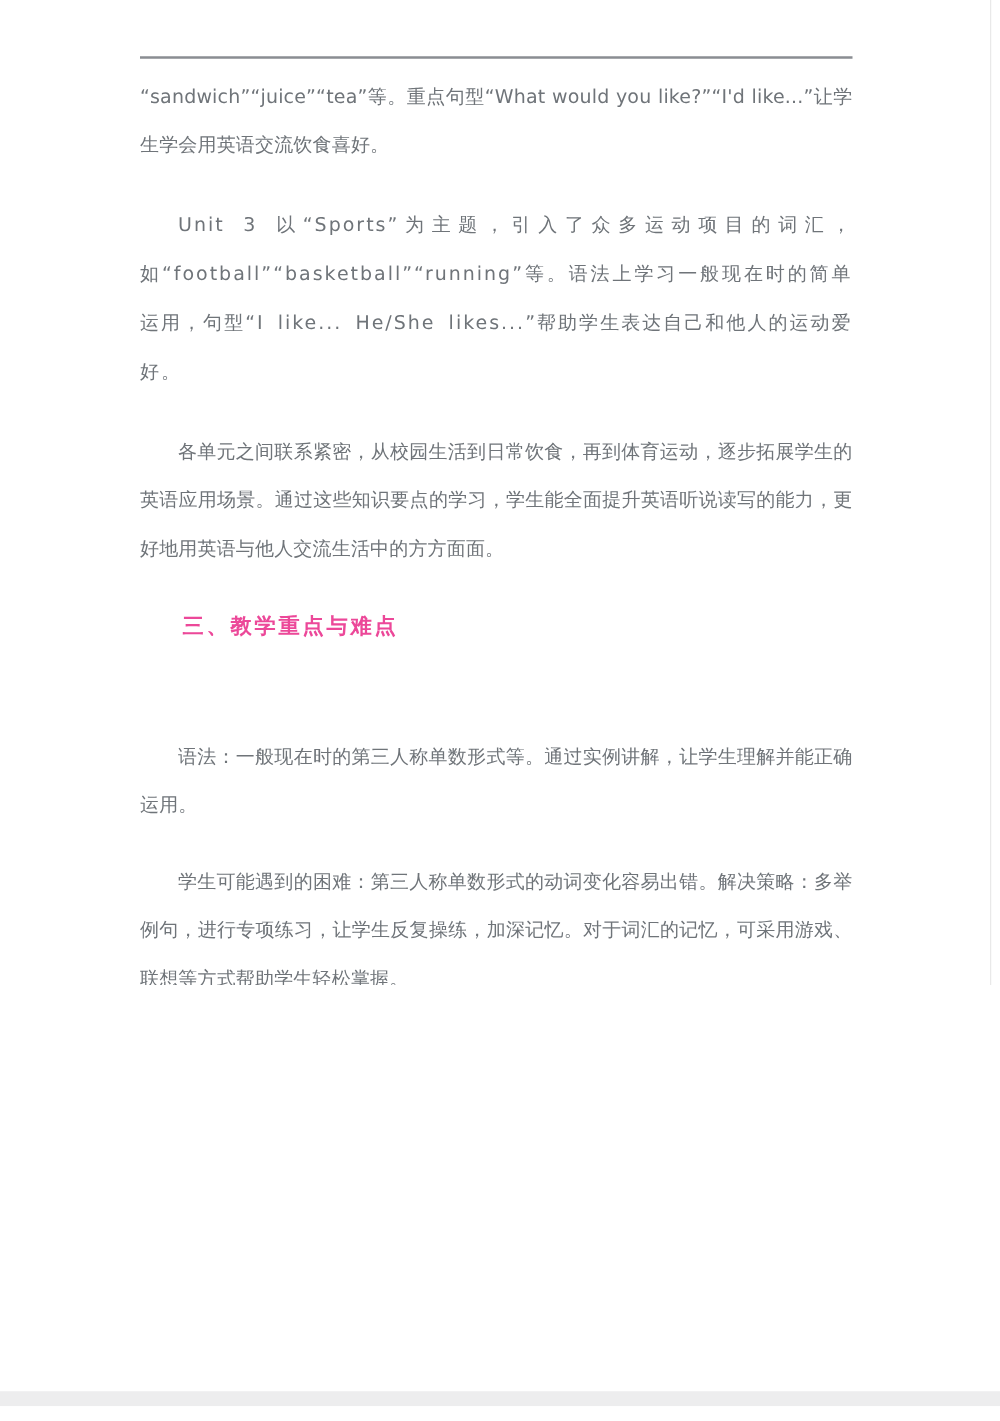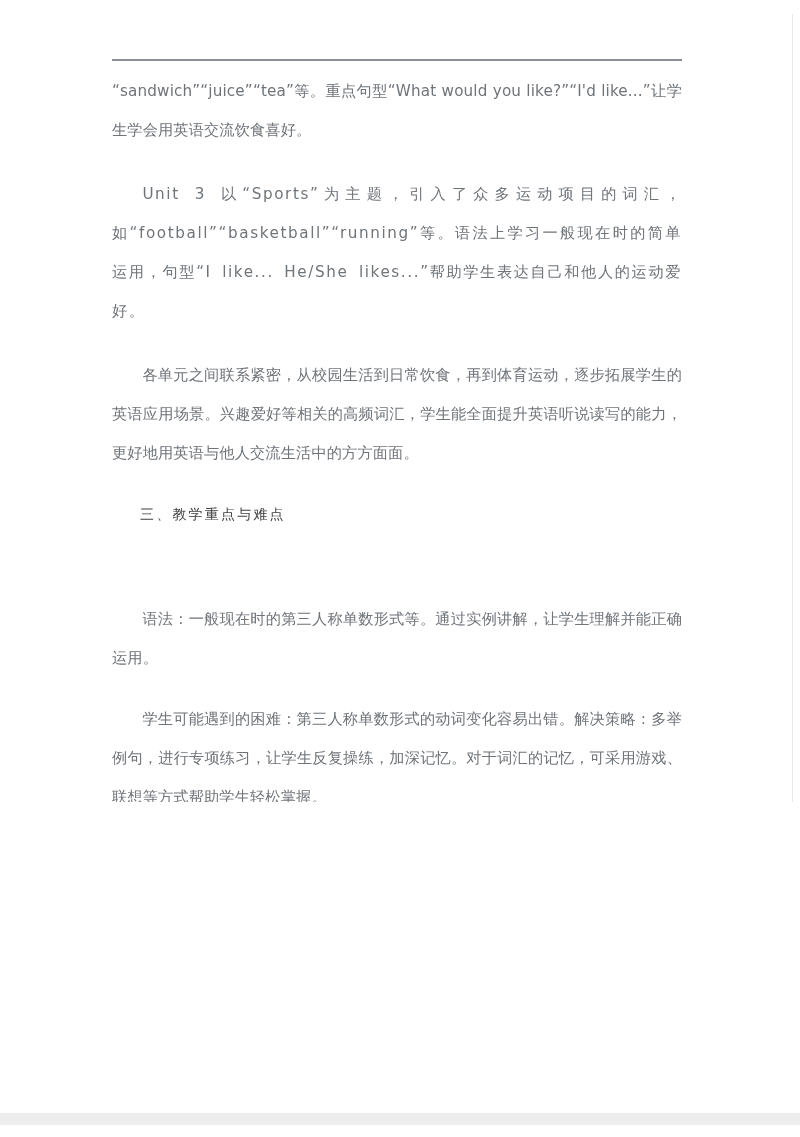--- a/index.html
+++ b/index.html
@@ -13,21 +13,21 @@
     height: 1137px;
     overflow: hidden;
     font-family: "Liberation Serif", "DejaVu Serif", serif;
     position: relative;
   }
 
   
   #page-sheet {
     position: absolute;
     left: 0;
-    top: 14px;
+    top: 0;
     width: 793px;
     height: 788px;
     background: #ffffff;
     border-right: 1px solid #e9e9e9;
     box-sizing: border-box;
     overflow: hidden;
   }
   #page-bottom-band {
     position: absolute;
     left: 0;
@@ -80,27 +80,27 @@
     text-indent: 2em;
   }
   p.para.spaced {
     
     text-align: justify;
   }
 
   
   p.heading {
     margin: 0;
-    color: #404040;
+    color: #ec4899;
     font-family: "Liberation Serif", "DejaVu Serif", serif;
-    font-size: 14px;
+    font-size: 17px;
     line-height: 39px;
     text-indent: 2em;
     letter-spacing: 2.2px;
-    font-weight: 400;
+    font-weight: 700;
   }
 
   
   .gap-a { height: 25px; }
   .gap-b { height: 22px; }
 
   
   #watermark {
     position: absolute;
     left: 360px;
@@ -124,21 +124,21 @@
   <div id="content" style="top:58px; position:absolute;">
 
     <p class="para">“sandwich”“juice”“tea”等。重点句型“What would you like?”“I'd like...”让学生学会用英语交流饮食喜好。</p>
 
     <div class="gap-a"></div>
 
     <p class="para indent spaced" style="word-spacing:4px; letter-spacing:1.6px;">Unit 3 以“Sports”为主题，引入了众多运动项目的词汇，如“football”“basketball”“running”等。语法上学习一般现在时的简单运用，句型“I like... He/She likes...”帮助学生表达自己和他人的运动爱好。</p>
 
     <div class="gap-a"></div>
 
-    <p class="para indent">各单元之间联系紧密，从校园生活到日常饮食，再到体育运动，逐步拓展学生的英语应用场景。兴趣爱好等相关的高频词汇，学生能全面提升英语听说读写的能力，更好地用英语与他人交流生活中的方方面面。</p>
+    <p class="para indent">各单元之间联系紧密，从校园生活到日常饮食，再到体育运动，逐步拓展学生的英语应用场景。通过这些知识要点的学习，学生能全面提升英语听说读写的能力，更好地用英语与他人交流生活中的方方面面。</p>
 
     <div class="gap-b"></div>
 
     <p class="heading">三、教学重点与难点</p>
 
     <div class="gap-b"></div>
 
 
     <div class="gap-b"></div>
 

